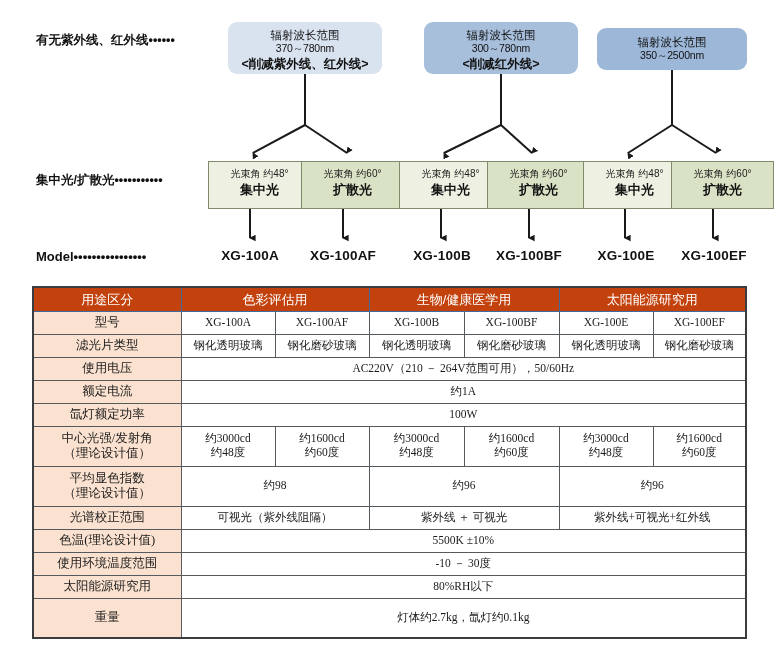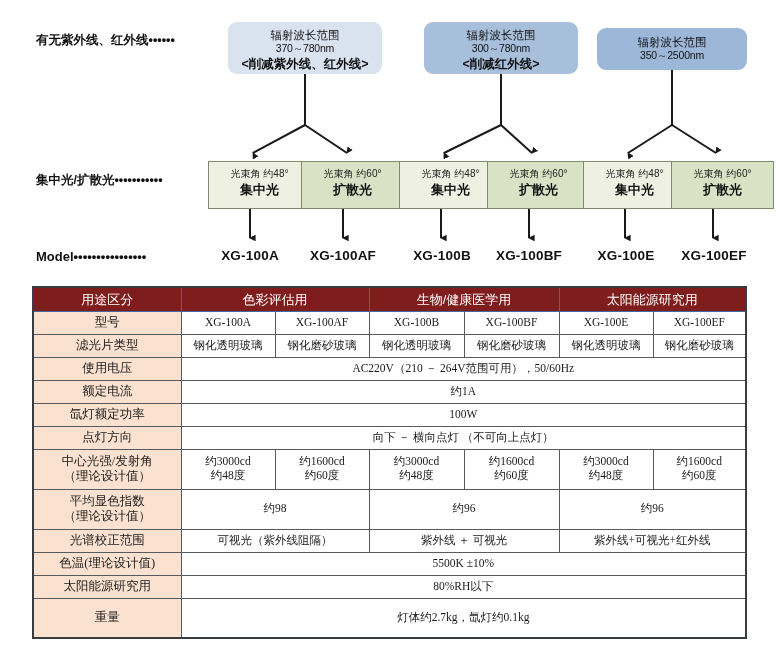--- a/index.html
+++ b/index.html
@@ -110,21 +110,21 @@
   table.spec td, table.spec th {
     border: 1px solid #555a5e;
     text-align: center;
     vertical-align: middle;
     font-weight: normal;
     color: #1a1a1a;
     padding: 1px 2px;
     line-height: 1.18;
   }
   table.spec tr.hdr th {
-    background: #7f1d1d;
+    background: #c2410c;
     color: #ffffff;
     font-size: 13px;
     height: 24px;
     border-color: #3f6a9e;
     font-family: "Liberation Sans", sans-serif;
     font-weight: normal;
   }
   td.rowlabel {
     background: #fbe2d0;
     font-size: 12.5px;
@@ -273,24 +273,20 @@
     <tr class="r-h1">
       <td class="rowlabel">额定电流</td>
       <td class="val" colspan="6">约1A</td>
     </tr>
 
     <tr class="r-h1">
       <td class="rowlabel">氙灯额定功率</td>
       <td class="val" colspan="6">100W</td>
     </tr>
 
-    <tr class="r-h1">
-      <td class="rowlabel">点灯方向</td>
-      <td class="val" colspan="6">向下 － 横向点灯 （不可向上点灯）</td>
-    </tr>
 
     <tr class="r-tall">
       <td class="rowlabel">
         <div>中心光强/发射角</div>
         <div>（理论设计值）</div>
       </td>
       <td class="val">
         <div>约3000cd</div>
         <div>约48度</div>
       </td>
@@ -331,20 +327,24 @@
       <td class="val" colspan="2">可视光（紫外线阻隔）</td>
       <td class="val" colspan="2">紫外线 ＋ 可视光</td>
       <td class="val" colspan="2">紫外线+可视光+红外线</td>
     </tr>
 
     <tr class="r-h1">
       <td class="rowlabel">色温(理论设计值)</td>
       <td class="val" colspan="6">5500K ±10%</td>
     </tr>
 
+    <tr class="r-h1">
+      <td class="rowlabel">使用环境温度范围</td>
+      <td class="val" colspan="6">-10 － 30度</td>
+    </tr>
 
     <tr class="r-h1">
       <td class="rowlabel">太阳能源研究用</td>
       <td class="val" colspan="6">80%RH以下</td>
     </tr>
 
     <tr class="r-h2">
       <td class="rowlabel">重量</td>
       <td class="val" colspan="6">灯体约2.7kg，氙灯约0.1kg</td>
     </tr>

